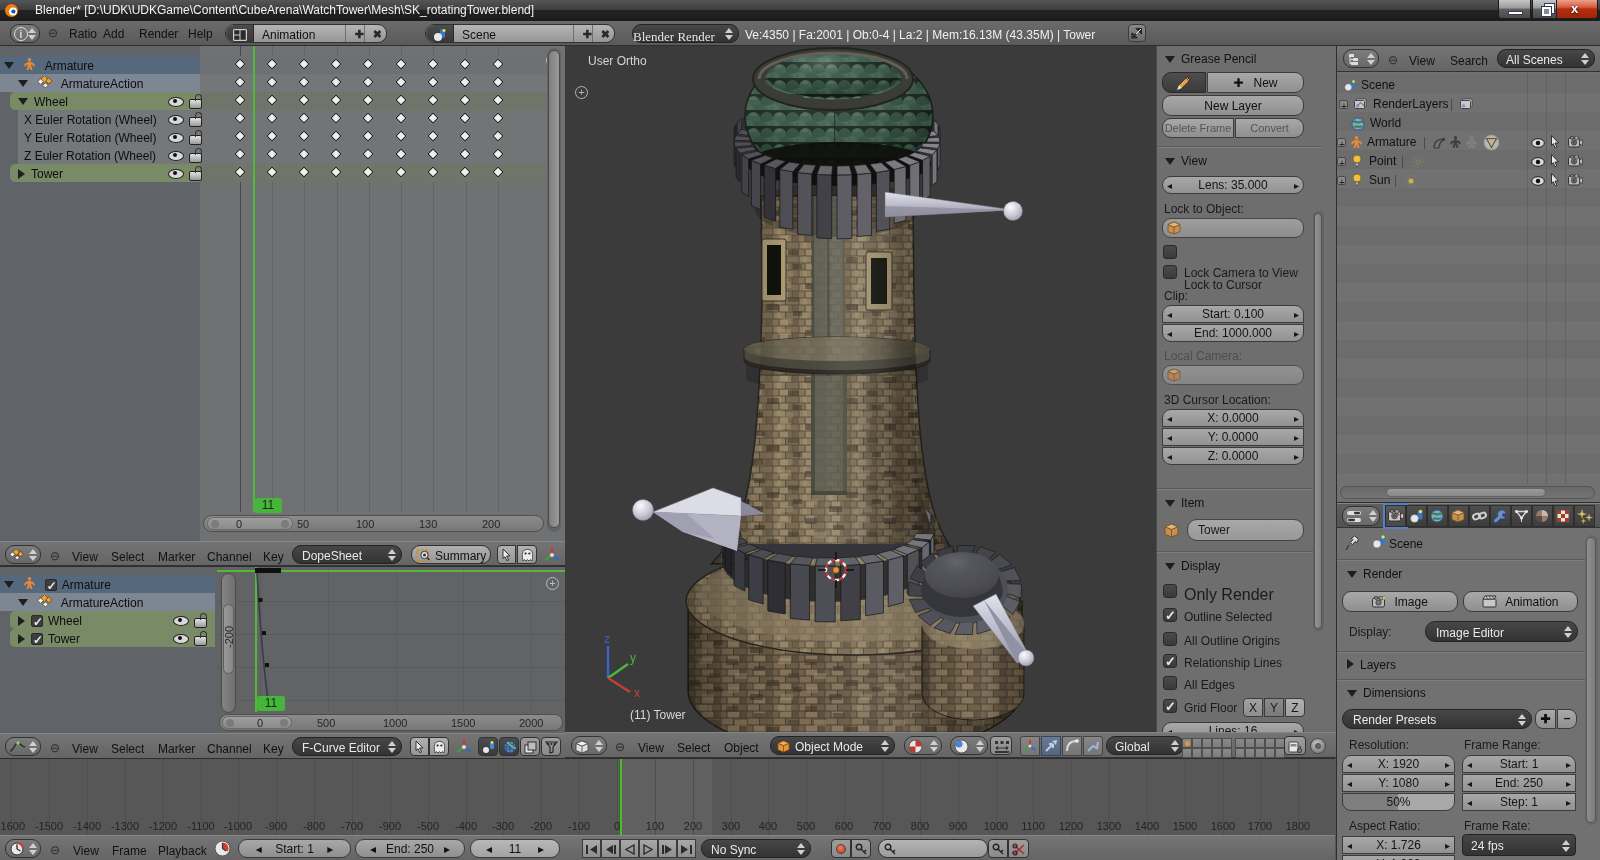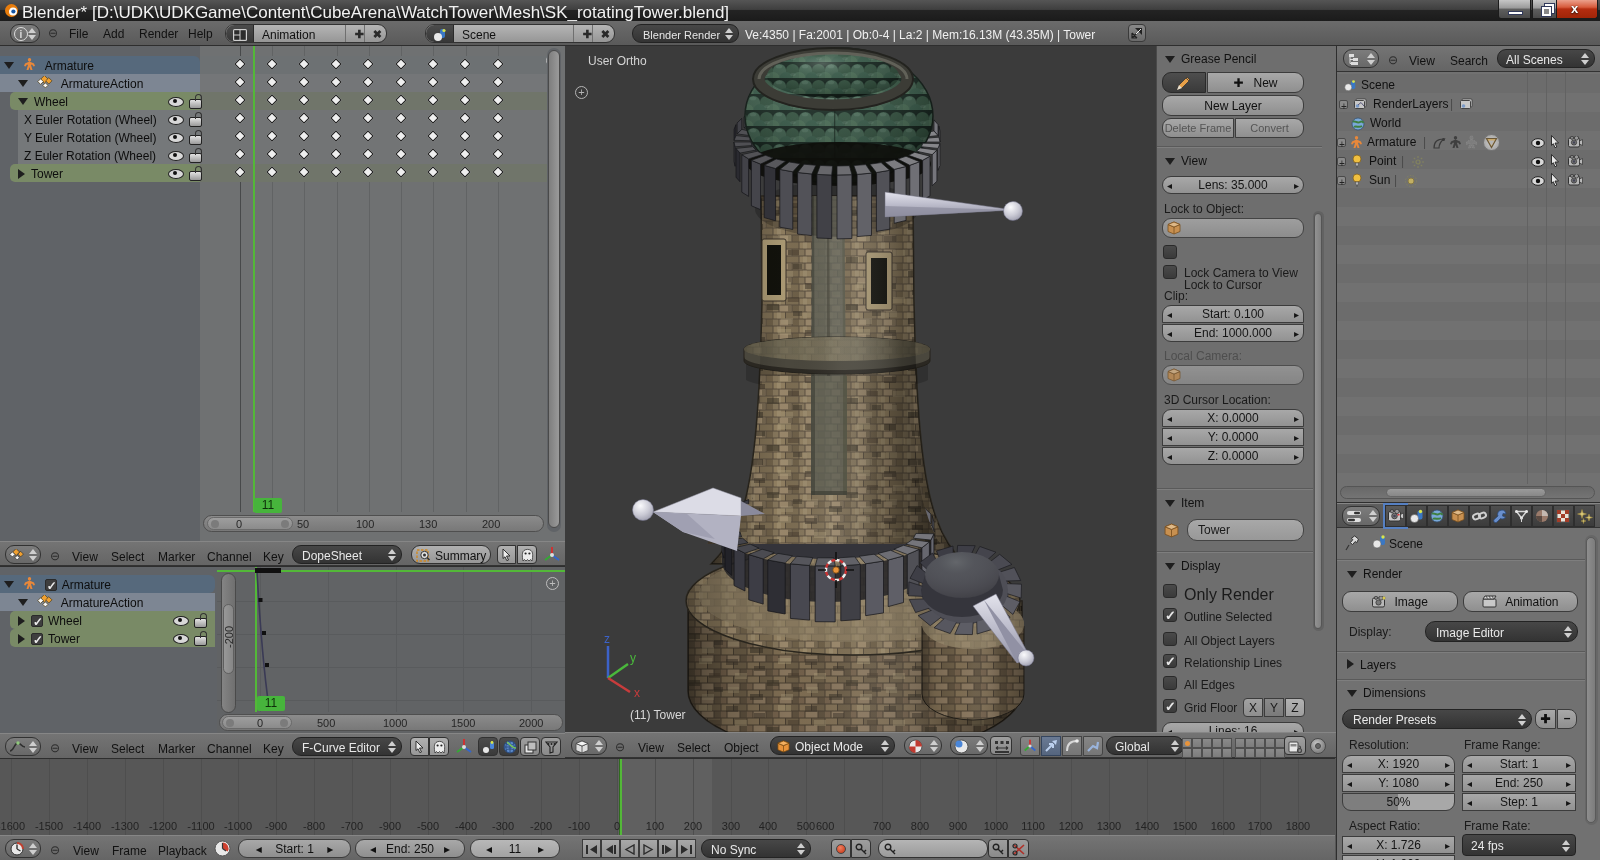--- a/index.html
+++ b/index.html
@@ -2,21 +2,21 @@
 <html><head>
 <meta charset="utf-8">
 <style>
 *{margin:0;padding:0;box-sizing:border-box;}
 html,body{width:1600px;height:860px;overflow:hidden;background:#585858;}
 body{font-family:"Liberation Sans",sans-serif;font-size:12px;color:#1a1a1a;}
 .abs{position:absolute;}
 #root{position:absolute;top:0;left:0;width:1600px;height:860px;}
 
 #title{left:0;top:0;width:1600px;height:21px;background:linear-gradient(#555 0%,#3f3f3f 45%,#232323 50%,#1b1b1b 100%);color:#eee;}
-#title .txt{position:absolute;left:22px;top:3px;font-size:17px;color:#f2f2f2;}
+#title .txt{position:absolute;left:35px;top:3px;font-size:12px;color:#f2f2f2;}
 
 .wbtn{position:absolute;top:0;height:19px;border:1px solid #1c1c1c;border-top:none;}
 .btn{background:linear-gradient(#a8a8a8,#8f8f8f);border:1px solid #3c3c3c;border-radius:9px;color:#101010;text-align:center;white-space:nowrap;overflow:hidden;}
 .dbtn{background:linear-gradient(#454545,#303030);border:1px solid #252525;border-radius:9px;color:#e8e8e8;text-align:center;}
 .updn{position:absolute;right:4px;top:3px;width:9px;height:12px;}
 .updn:before{content:"";position:absolute;left:1px;top:0;border-left:4px solid transparent;border-right:4px solid transparent;border-bottom:5px solid #cfcfcf;}
 .updn:after{content:"";position:absolute;left:1px;bottom:0;border-left:4px solid transparent;border-right:4px solid transparent;border-top:5px solid #cfcfcf;}
 .chk{position:absolute;width:14px;height:14px;background:linear-gradient(#4a4a4a,#3a3a3a);border:1px solid #2a2a2a;border-radius:3px;}
 .chk.on:before{content:"✓";position:absolute;left:1px;top:-1px;color:#e9e9e9;font-size:13px;font-weight:bold;}
 .tri{display:inline-block;width:0;height:0;border-left:5px solid transparent;border-right:5px solid transparent;border-top:7px solid #1e1e1e;margin-right:6px;}
@@ -75,21 +75,21 @@
       <div class="abs" style="left:14px;top:1px;color:#fff;font-weight:bold;font-size:13px;text-shadow:0 1px 2px #2a1a14,0 0 1px #3a2018;">x</div>
     </div>
   </div>
 
   <div id="infobar" class="abs">
     <div class="iwidget" style="left:10px;width:30px;">
       <span style="position:absolute;left:3px;top:2px;width:14px;height:14px;border:1.5px solid #ddd;border-radius:50%;color:#ddd;font-size:10px;text-align:center;line-height:14px;font-weight:bold;">i</span>
       <div class="updn" style="right:3px;"></div>
     </div>
     <div class="mcirc" style="left:48px;">⊖</div>
-    <span class="menu" style="left:69px;">File</span>
+    <span class="menu" style="left:69px;">Ratio</span>
     <span class="menu" style="left:103px;">Add</span>
     <span class="menu" style="left:139px;">Render</span>
     <span class="menu" style="left:188px;">Help</span>
     <div class="iwidget" style="left:225px;width:162px;background:linear-gradient(#b5b5b5,#969696);">
       <div class="abs" style="left:0;top:0;width:28px;height:100%;background:linear-gradient(#4c4c4c,#373737);border-radius:9px 0 0 9px;border-right:1px solid #2a2a2a;">
         <svg width="14" height="12" style="position:absolute;left:7px;top:4px" viewBox="0 0 14 12">
           <rect x="0" y="0" width="14" height="12" rx="1.5" fill="#cfcfcf"></rect>
           <rect x="1.2" y="1.2" width="5.3" height="4.3" fill="#2c2c2c"></rect>
           <rect x="1.2" y="6.5" width="5.3" height="4.3" fill="#2c2c2c"></rect>
           <rect x="7.5" y="1.2" width="5.3" height="9.6" fill="#2c2c2c"></rect>
@@ -109,21 +109,21 @@
           <circle cx="12" cy="2.5" r="1.6" fill="#d8e44c"></circle>
         </svg>
       </div>
       <span style="position:absolute;left:36px;top:3px;color:#111;">Scene</span>
       <div class="abs" style="right:40px;top:0;width:1px;height:100%;background:#6f6f6f;"></div>
       <span class="pm" style="right:22px;">✚</span>
       <div class="abs" style="right:21px;top:0;width:1px;height:100%;background:#6f6f6f;"></div>
       <span class="pm" style="right:4px;">✖</span>
     </div>
     <div class="iwidget dbtn" style="left:632px;width:107px;border-radius:9px;">
-      <span style="position:absolute;left:10px;top:4px;color:#e6e6e6;font-size:11px;">Blender Render</span>
+      <span style="position:absolute;left:0;top:4px;color:#e6e6e6;font-size:13px;font-family:Liberation Serif, serif;">Blender Render</span>
       <div class="updn" style="right:5px;"></div>
     </div>
     <span style="position:absolute;left:745px;top:7px;color:#f0f0f0;font-size:12px;">Ve:4350 | Fa:2001 | Ob:0-4 | La:2 | Mem:16.13M (43.35M) | Tower</span>
     <div class="abs" style="left:1128px;top:3px;width:18px;height:18px;background:linear-gradient(#888,#6a6a6a);border:1px solid #3a3a3a;border-radius:4px;">
       <svg width="12" height="12" style="position:absolute;left:2px;top:2px" viewBox="0 0 12 12">
         <path d="M1 11 L6 6 M6 11 L1 6 M1 6 L1 11 L6 11" stroke="#222" stroke-width="1.2" fill="none"></path>
         <path d="M4 1 L11 1 L11 8 Z" fill="#222"></path>
         <path d="M10 2 L5 7" stroke="#eee" stroke-width="1" fill="none"></path>
       </svg>
     </div>
@@ -827,21 +827,21 @@
       <div class="abs" style="left:30px;top:473px;width:117px;height:22px;background:linear-gradient(#a8a8a8,#989898);border:1px solid #444;border-radius:10px;">
         <span style="position:absolute;left:10px;top:3px;font-size:12px;">Tower</span>
       </div>
       <div class="sep" style="top:505px;width:165px;"></div>
       <div class="abs" style="left:8px;top:513px;"><span class="tri"></span><span class="panhdr">Display</span></div>
       <div class="chk" style="left:6px;top:538px;"></div>
         <span class="abs" style="left:27px;top:540px;font-size:16px;">Only Render</span>
       <div class="chk on" style="left:6px;top:562px;"></div>
         <span class="abs" style="left:27px;top:564px;font-size:12px;">Outline Selected</span>
       <div class="chk" style="left:6px;top:586px;"></div>
-        <span class="abs" style="left:27px;top:588px;font-size:12px;">All Object Layers</span>
+        <span class="abs" style="left:27px;top:588px;font-size:12px;">All Outline Origins</span>
       <div class="chk on" style="left:6px;top:608px;"></div>
         <span class="abs" style="left:27px;top:610px;font-size:12px;">Relationship Lines</span>
       <div class="chk" style="left:6px;top:630px;"></div>
         <span class="abs" style="left:27px;top:632px;font-size:12px;">All Edges</span>
       <div class="chk on" style="left:6px;top:653px;"></div>
         <span class="abs" style="left:27px;top:655px;font-size:12px;">Grid Floor</span>
       <div class="abs" style="left:86px;top:652px;width:20px;height:19px;background:linear-gradient(#a2a2a2,#8e8e8e);border:1px solid #3c3c3c;border-radius:4px 0 0 4px;text-align:center;line-height:18px;font-size:12px;">X</div>
       <div class="abs" style="left:107px;top:652px;width:20px;height:19px;background:linear-gradient(#8a8a8a,#7a7a7a);border:1px solid #3c3c3c;text-align:center;line-height:18px;font-size:12px;">Y</div>
       <div class="abs" style="left:128px;top:652px;width:20px;height:19px;background:linear-gradient(#b2b2b2,#9e9e9e);border:1px solid #3c3c3c;border-radius:0 4px 4px 0;text-align:center;line-height:18px;font-size:12px;">Z</div>
       <div class="slid" style="left:5px;top:676px;width:142px;border-radius:9px 9px 0 0;">◂<span class="sv">Lines: 16</span>▸</div>
@@ -1356,21 +1356,21 @@
         <span style="position:absolute;left:438px;width:56px;text-align:center;font-size:11px;color:#232323;">-400</span>
         <span style="position:absolute;left:475px;width:56px;text-align:center;font-size:11px;color:#232323;">-300</span>
         <span style="position:absolute;left:513px;width:56px;text-align:center;font-size:11px;color:#232323;">-200</span>
         <span style="position:absolute;left:551px;width:56px;text-align:center;font-size:11px;color:#232323;">-100</span>
         <span style="position:absolute;left:589px;width:56px;text-align:center;font-size:11px;color:#232323;">0</span>
         <span style="position:absolute;left:627px;width:56px;text-align:center;font-size:11px;color:#232323;">100</span>
         <span style="position:absolute;left:665px;width:56px;text-align:center;font-size:11px;color:#232323;">200</span>
         <span style="position:absolute;left:703px;width:56px;text-align:center;font-size:11px;color:#232323;">300</span>
         <span style="position:absolute;left:740px;width:56px;text-align:center;font-size:11px;color:#232323;">400</span>
         <span style="position:absolute;left:778px;width:56px;text-align:center;font-size:11px;color:#232323;">500</span>
-        <span style="position:absolute;left:816px;width:56px;font-size:11px;color:#232323;">600</span>
+        <span style="position:absolute;left:816px;width:56px;text-align:center;font-size:11px;color:#232323;">600</span>
         <span style="position:absolute;left:854px;width:56px;text-align:center;font-size:11px;color:#232323;">700</span>
         <span style="position:absolute;left:892px;width:56px;text-align:center;font-size:11px;color:#232323;">800</span>
         <span style="position:absolute;left:930px;width:56px;text-align:center;font-size:11px;color:#232323;">900</span>
         <span style="position:absolute;left:968px;width:56px;text-align:center;font-size:11px;color:#232323;">1000</span>
         <span style="position:absolute;left:1005px;width:56px;text-align:center;font-size:11px;color:#232323;">1100</span>
         <span style="position:absolute;left:1043px;width:56px;text-align:center;font-size:11px;color:#232323;">1200</span>
         <span style="position:absolute;left:1081px;width:56px;text-align:center;font-size:11px;color:#232323;">1300</span>
         <span style="position:absolute;left:1119px;width:56px;text-align:center;font-size:11px;color:#232323;">1400</span>
         <span style="position:absolute;left:1157px;width:56px;text-align:center;font-size:11px;color:#232323;">1500</span>
         <span style="position:absolute;left:1195px;width:56px;text-align:center;font-size:11px;color:#232323;">1600</span>

